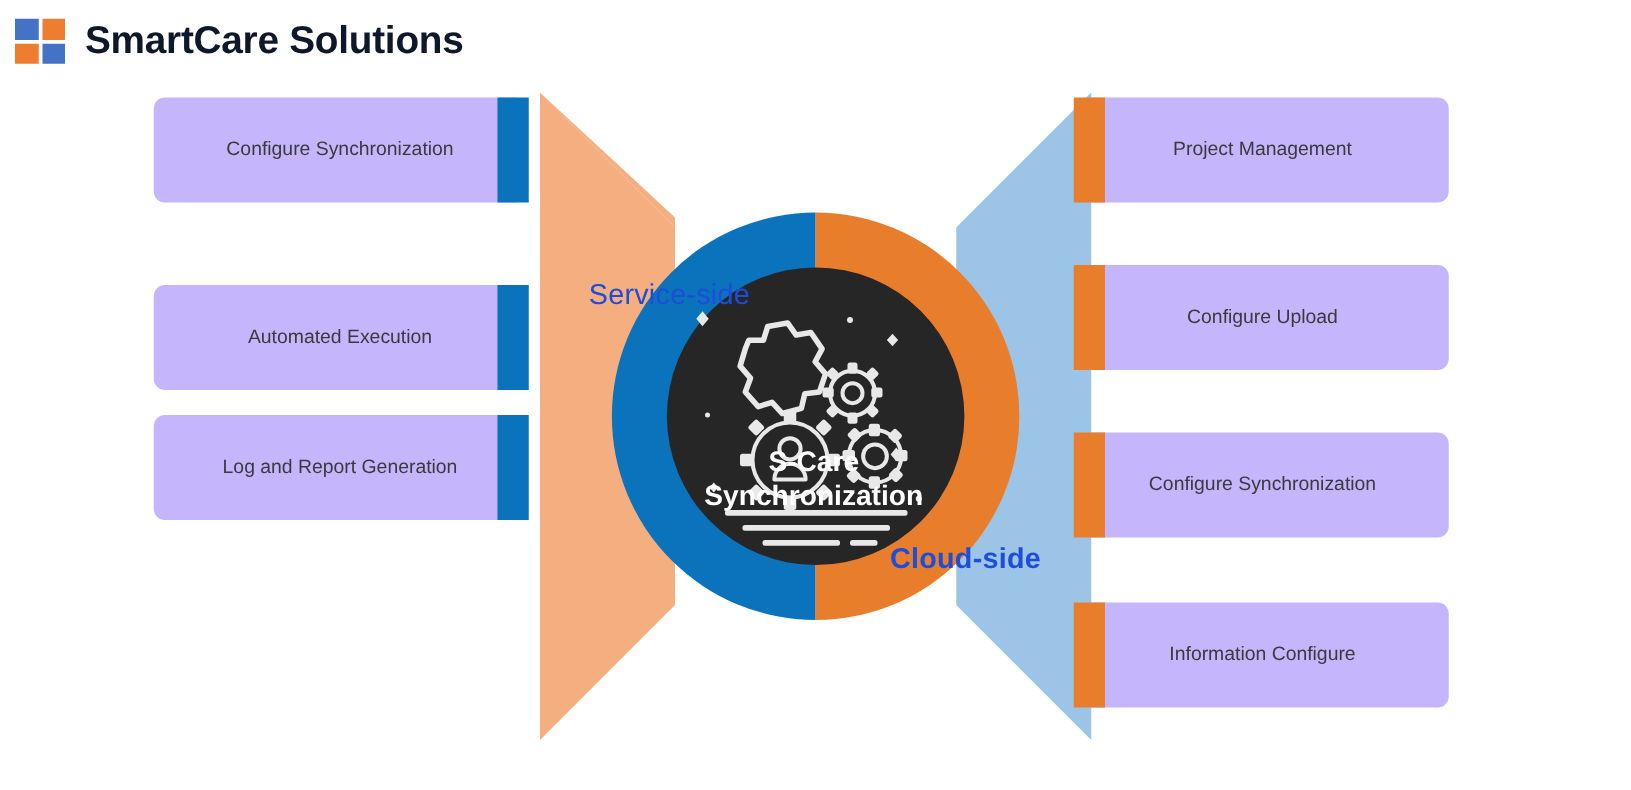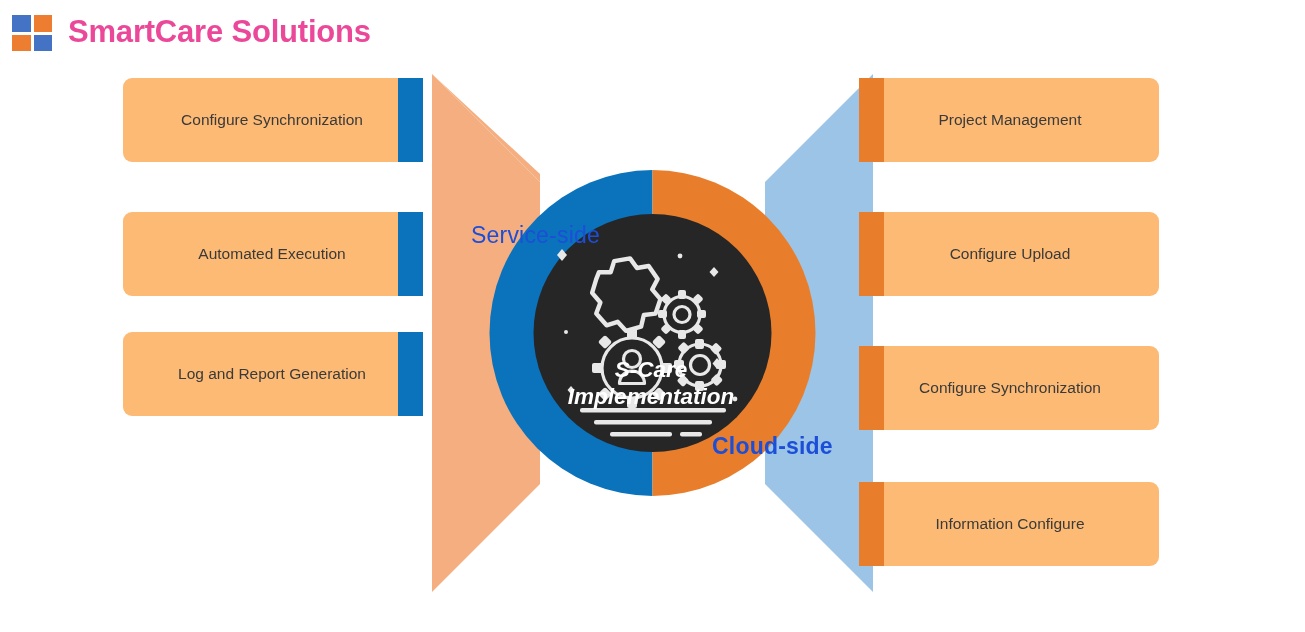--- a/index.html
+++ b/index.html
@@ -35,21 +35,21 @@
     margin-right: 16px;
     margin-top: 2px;
   }
   #logo-mark i { display: block; }
   .lg-blue   { background: #4472C4; }
   .lg-orange { background: #ED7D31; }
 
   #brand-title {
     font-size: 31px;
     font-weight: bold;
-    color: #ec4899;
+    color: #0f172a;
     letter-spacing: -0.2px;
     white-space: nowrap;
   }
 
   
   #stage {
     position: absolute;
     left: 0;
     top: 64px;
     width: 1305px;
@@ -62,21 +62,21 @@
     top: 0;
     width: 1305px;
     height: 568px;
   }
 
   
   .item-box {
     position: absolute;
     height: 84px;
     width: 298px;
-    background: #fdba74;
+    background: #c4b5fd;
     border-radius: 9px;
     display: flex;
     align-items: center;
     justify-content: center;
     box-sizing: border-box;
   }
   .item-label {
     font-size: 15.5px;
     color: #3A3A3A;
     text-align: center;
@@ -113,21 +113,21 @@
     left: 536px;
     top: 293px;
     width: 230px;
     text-align: center;
     color: #ffffff;
     font-size: 22.5px;
     font-weight: bold;
     line-height: 1.18;
     pointer-events: none;
   }
-  #hub-text span { display: block; font-style: italic; }
+  #hub-text span { display: block; }
 </style>
 </head>
 <body>
 
 <div id="header">
   <div id="logo-mark">
     <i class="lg-blue"></i>
     <i class="lg-orange"></i>
     <i class="lg-orange"></i>
     <i class="lg-blue"></i>
@@ -215,28 +215,28 @@
       <circle cx="735" cy="335" r="2.4"></circle>
       <circle cx="566" cy="268" r="2.0"></circle>
     </g>
   </svg>
 
   <div class="side-label" id="label-service-side">Service-side</div>
   <div class="side-label" id="label-cloud-side">Cloud-side</div>
 
   <div id="hub-text">
     <span>S-Care</span>
-    <span>Implementation</span>
+    <span>Synchronization</span>
   </div>
 
   <div class="item-box left-group" style="top:14px">
     <span class="item-label">Configure Synchronization</span>
     <span class="accent-bar"></span>
   </div>
-  <div class="item-box left-group" style="top:148px">
+  <div class="item-box left-group" style="top:164px">
     <span class="item-label">Automated Execution</span>
     <span class="accent-bar"></span>
   </div>
   <div class="item-box left-group" style="top:268px">
     <span class="item-label">Log and Report Generation</span>
     <span class="accent-bar"></span>
   </div>
 
   <div class="item-box right-group" style="top:14px">
     <span class="item-label">Project Management</span>

